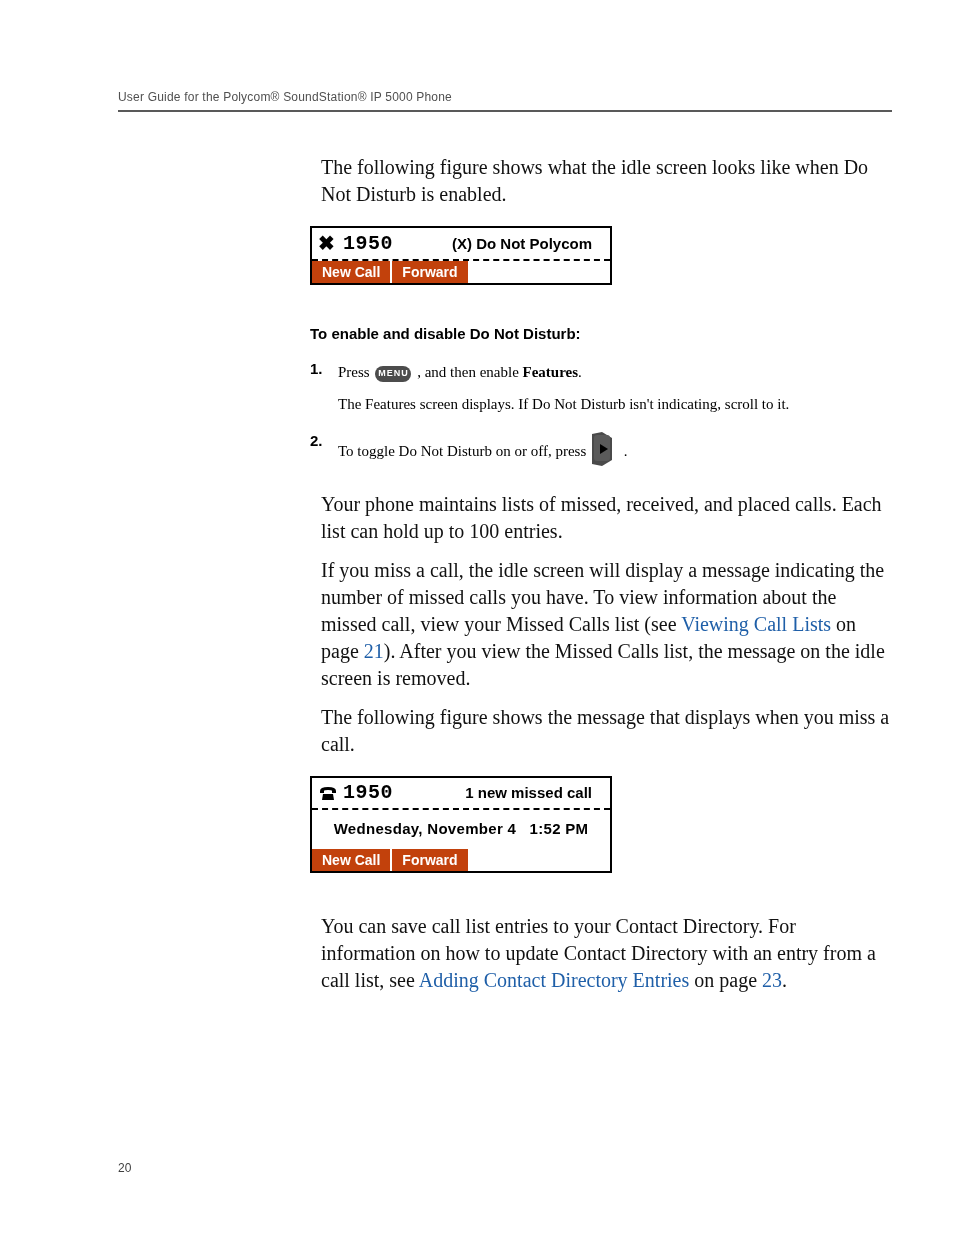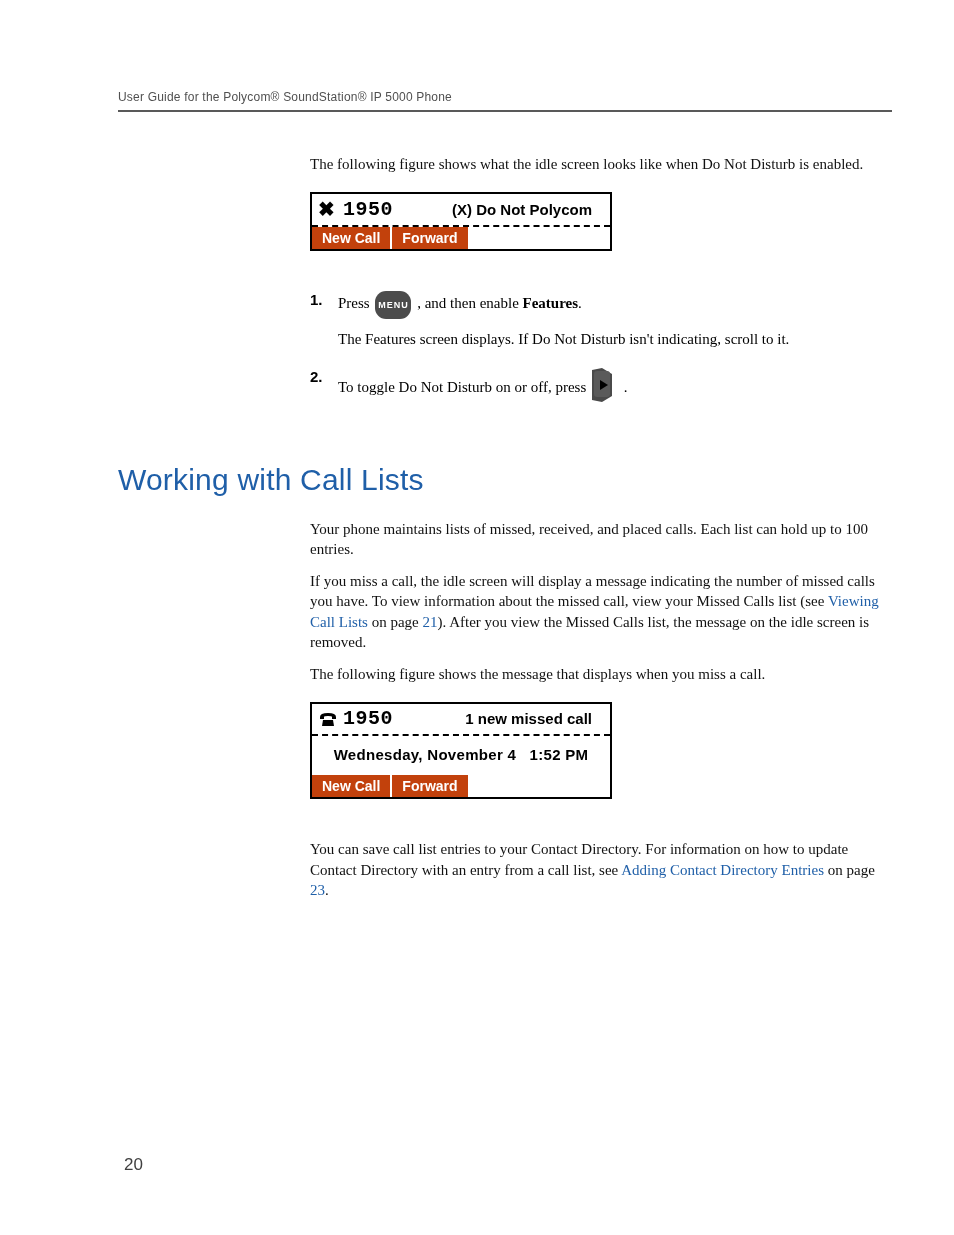--- a/index.html
+++ b/index.html
@@ -25,23 +25,23 @@
   .header-rule {
     border: none;
     border-top: 2px solid #595959;
     margin: 6px 0 0 0;
   }
   .body-block {
     margin-left: 192px;
     margin-right: 0;
   }
   .para {
-    font-size: 15px;
+    font-size: 20px;
     line-height: 1.35;
-    margin: 0 0 12px 0;
+    margin: 0 0 12px 11px;
     color: #111;
   }
   .first-block { margin-top: 42px; }
   .phone-screen {
     width: 298px;
     border: 2px solid #000;
     margin: 18px 0 40px 0;
     background:#fff;
   }
   .ps-top {
@@ -132,44 +132,44 @@
     display: inline-flex;
     align-items:center;
     justify-content:center;
     background:#4c4c4c;
     color:#fff;
     font-family: Arial, sans-serif;
     font-size:9px;
     font-weight:700;
     letter-spacing:1px;
     width:36px;
-    height:28px;
+    height:16px;
     border-radius:11px;
     vertical-align:middle;
     margin: 0 2px;
   }
   .arrow-btn {
     display:inline-block;
     vertical-align: middle;
     margin: 0 2px;
   }
   .h1 {
     font-family: 'Futura', 'Trebuchet MS', Arial, sans-serif;
     color: #1f5fa8;
     font-size: 30px;
     margin: 54px 0 22px 0;
     letter-spacing: 0.2px;
   }
   .link { color:#1f5fa8; }
   .page-number {
     position:absolute;
     bottom:60px;
-    left:124px;
+    left:118px;
     font-family: 'Futura','Trebuchet MS',Arial,sans-serif;
-    font-size:17px;
+    font-size:12px;
     color:#404040;
   }
   .bold { font-weight:700; }
 </style>
 </head>
 <body>
 
 <div class="page">
 
   <div class="running-header">User Guide for the Polycom® SoundStation® IP 5000 Phone</div>
@@ -183,20 +183,21 @@
         <span class="ps-icon-x">✖</span>
         <span class="ps-ext">1950</span>
         <span class="ps-status">(X) Do Not Polycom</span>
       </div>
       <div class="ps-softkeys">
         <div class="sk">New Call</div>
         <div class="sk">Forward</div>
       </div>
     </div>
 
+    <div class="subhead">To enable and disable Do Not Disturb:</div>
 
     <ol class="steps">
       <li>
         <div class="step-num">1.</div>
         <div class="step-body">
           <span>Press </span>
           <span class="menu-btn">MENU</span>
           <span> , and then enable </span>
           <span class="bold">Features</span><span>.</span>
           <div class="step-sub">The Features screen displays. If Do Not Disturb isn't indicating, scroll to it.</div>
@@ -212,21 +213,20 @@
               <rect x="2" y="3" width="16" height="26" rx="3" fill="#5a5a5a"></rect>
               <polygon points="8,12 16,17 8,22" fill="#000"></polygon>
             </svg>
           </span>
           <span> .</span>
         </div>
       </li>
     </ol>
   </div>
 
-  <div class="h1">Working with Call Lists</div>
 
   <div class="body-block">
     <p class="para">Your phone maintains lists of missed, received, and placed calls. Each list can hold up to 100 entries.</p>
 
     <p class="para">
       <span>If you miss a call, the idle screen will display a message indicating the number of missed calls you have. To view information about the missed call, view your Missed Calls list (see </span><span class="link">Viewing Call Lists</span><span> on page </span><span class="link">21</span><span>). After you view the Missed Calls list, the message on the idle screen is removed.</span>
     </p>
 
     <p class="para">The following figure shows the message that displays when you miss a call.</p>
 

